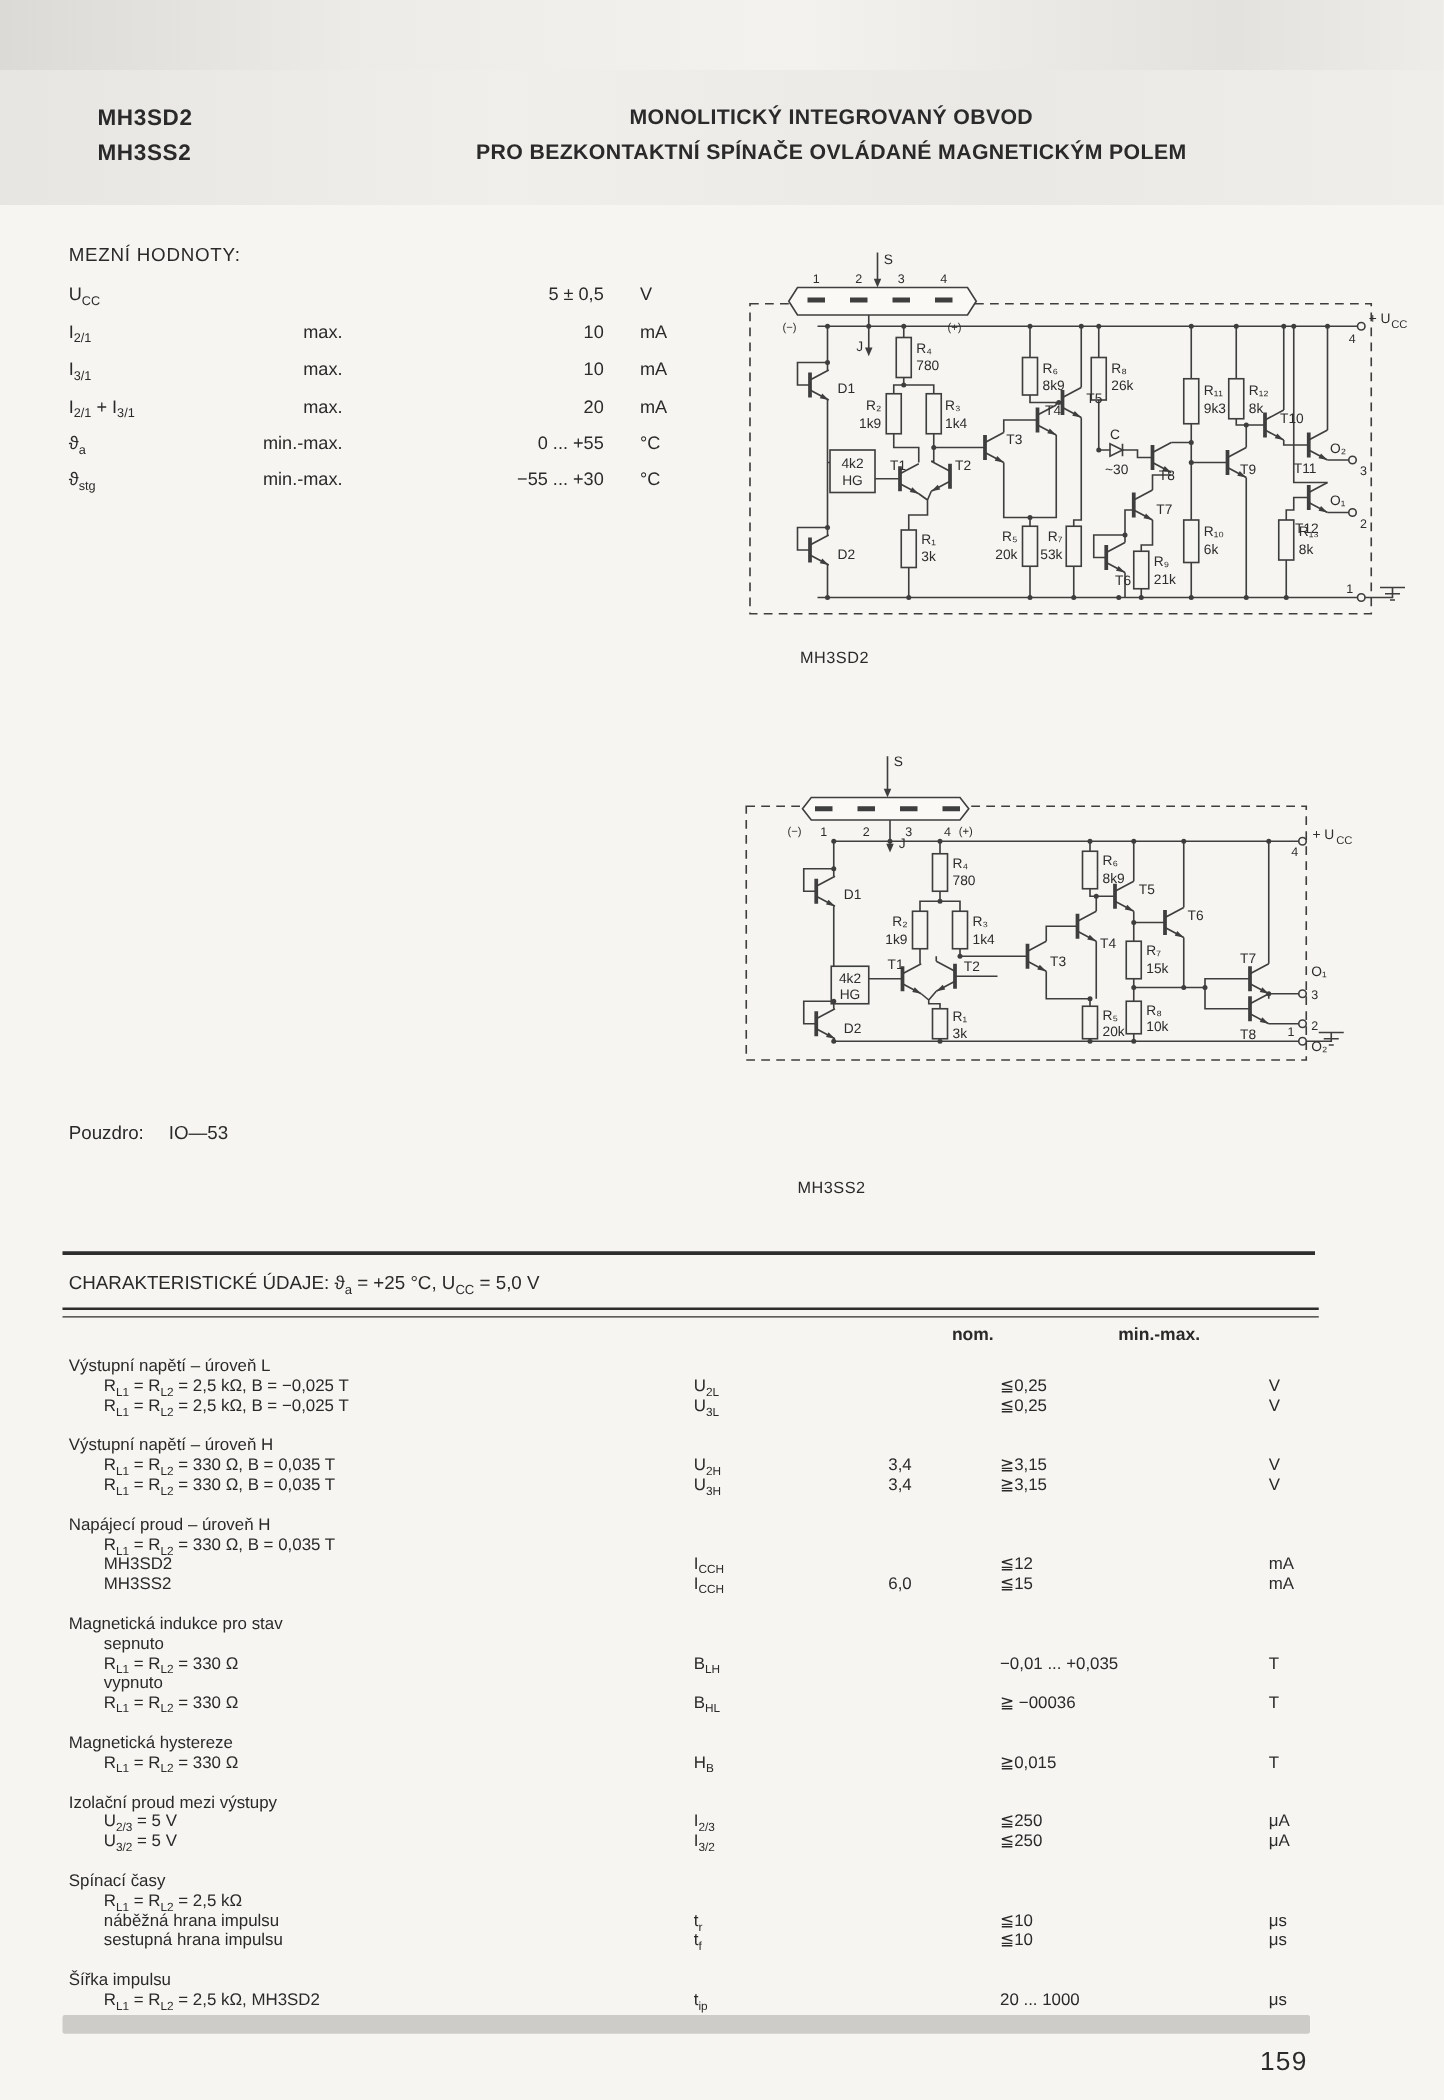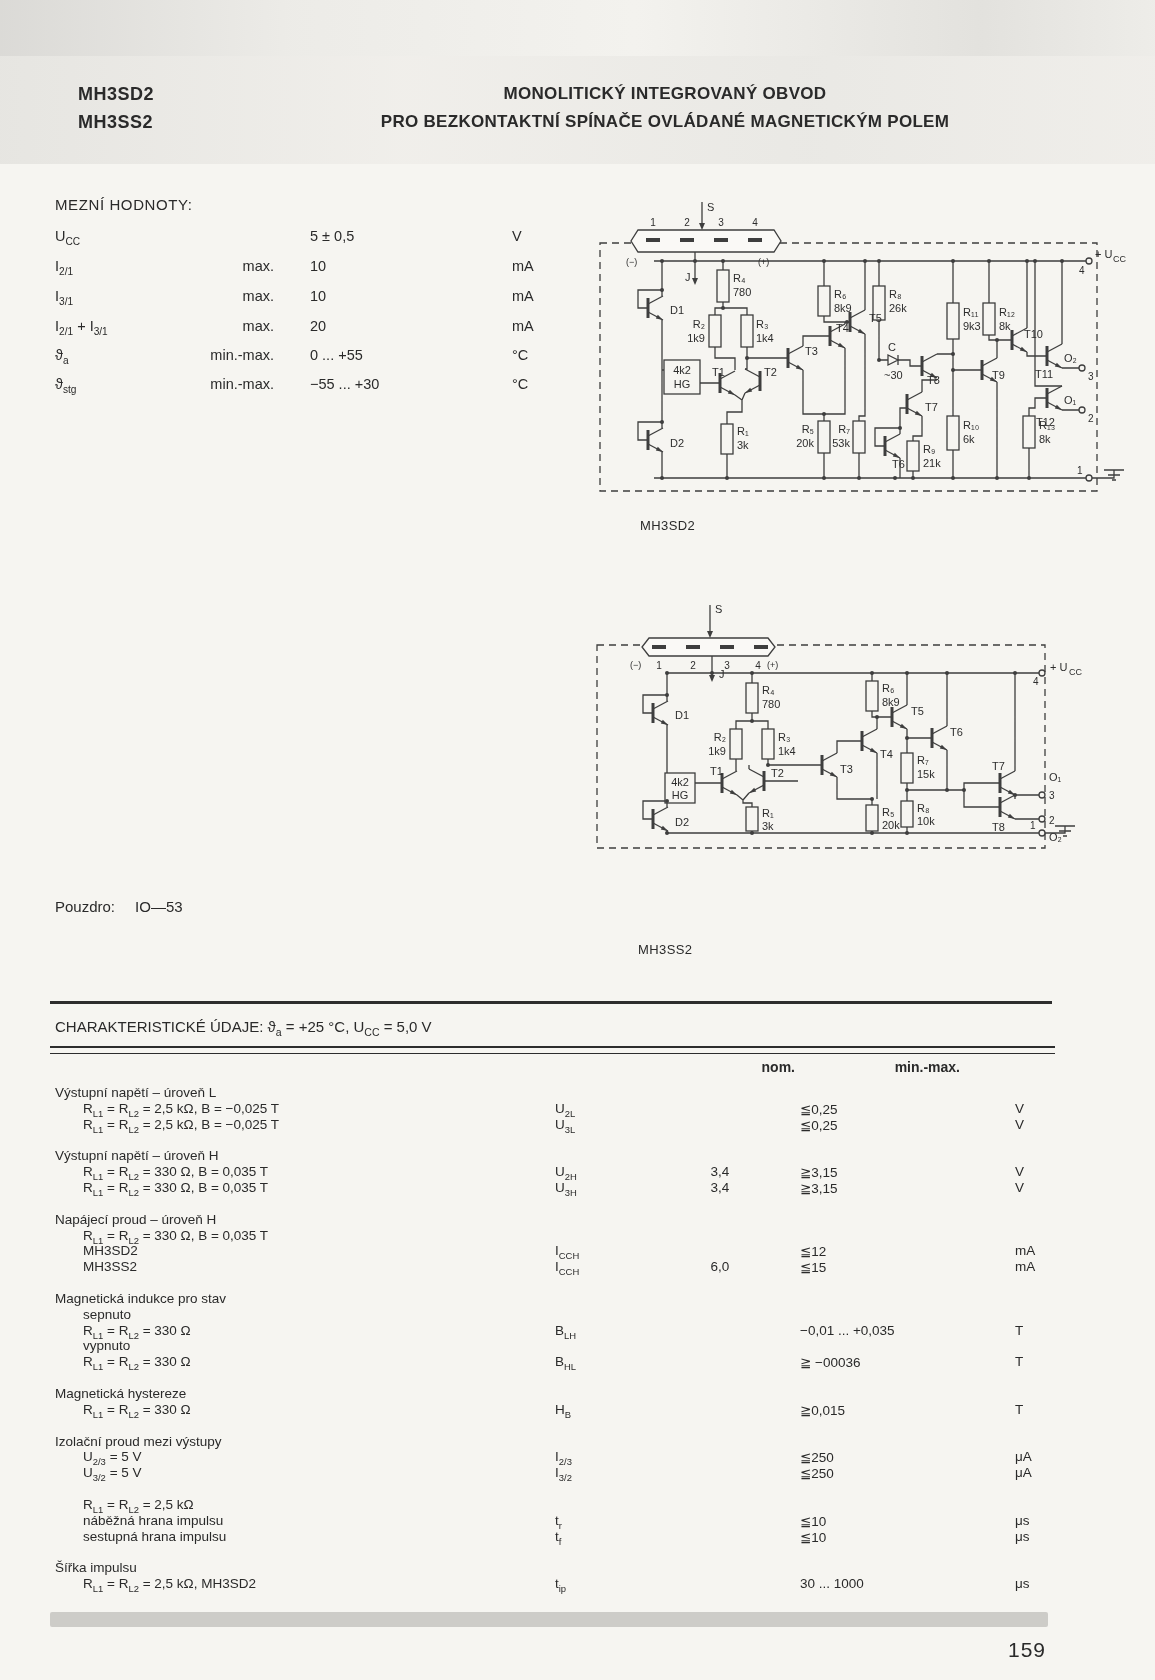--- a/index.html
+++ b/index.html
@@ -16,21 +16,21 @@
   .bar-bottom{left:50px;top:1612px;width:998px;height:15px;background:#c5c4c1;opacity:.85;border-radius:2px}
   
   .partnos{left:78px;top:80px;font-size:18px;font-weight:bold;line-height:28px;letter-spacing:.5px}
   .doctitle{left:300px;top:80px;width:730px;text-align:center;font-size:17px;font-weight:bold;
             line-height:28px;letter-spacing:.3px}
   
   .limits-head{left:55px;top:196px;font-size:15px;letter-spacing:.6px}
   .lrow{left:55px;width:520px;height:20px;font-size:14.5px}
   .lsym{position:absolute;left:0}
   .lqual{position:absolute;left:107px;width:112px;text-align:right}
-  .lval{position:absolute;left:255px;width:160px;text-align:left}
+  .lval{position:absolute;left:268px;width:160px;text-align:right}
   .lunit{position:absolute;left:457px}
   
   .cap{font-size:13px;letter-spacing:.4px}
   .pouzdro{left:55px;top:898px;font-size:15px}
   .pouzdro .v{margin-left:20px}
   
   .rule-heavy{left:50px;top:1001px;width:1002px;height:3px;background:#2d2d2d}
   .ct-title{left:55px;top:1018px;font-size:15px}
   .rule-double{left:50px;top:1046px;width:1005px;height:5px;
                border-top:2px solid #2d2d2d;border-bottom:1px solid #2d2d2d}
@@ -549,20 +549,23 @@
       <div class="ct-line">
         <span class="c ind">U<sub>3/2</sub> = 5 V</span>
         <span class="s">I<sub>3/2</sub></span>
         <span class="m">≦250</span>
         <span class="u">μA</span>
       </div>
     </div>
 
     <div class="ct-group">
       <div class="ct-line">
+          <span class="c">Spínací časy</span>
+        </div>
+      <div class="ct-line">
         <span class="c ind">R<sub>L1</sub> = R<sub>L2</sub> = 2,5 kΩ</span>
       </div>
       <div class="ct-line">
         <span class="c ind">náběžná hrana impulsu</span>
         <span class="s">t<sub>r</sub></span>
         <span class="m">≦10</span>
         <span class="u">μs</span>
       </div>
       <div class="ct-line">
         <span class="c ind">sestupná hrana impulsu</span>
@@ -572,21 +575,21 @@
       </div>
     </div>
 
     <div class="ct-group">
       <div class="ct-line">
           <span class="c">Šířka impulsu</span>
         </div>
       <div class="ct-line">
         <span class="c ind">R<sub>L1</sub> = R<sub>L2</sub> = 2,5 kΩ, MH3SD2</span>
         <span class="s">t<sub>ip</sub></span>
-        <span class="m">30 ... 1000</span>
+        <span class="m">20 ... 1000</span>
         <span class="u">μs</span>
       </div>
     </div>
 
   </div>
 
   <div class="abs bar-bottom"></div>
   <div class="abs page-num">159</div>
 
 </div>

